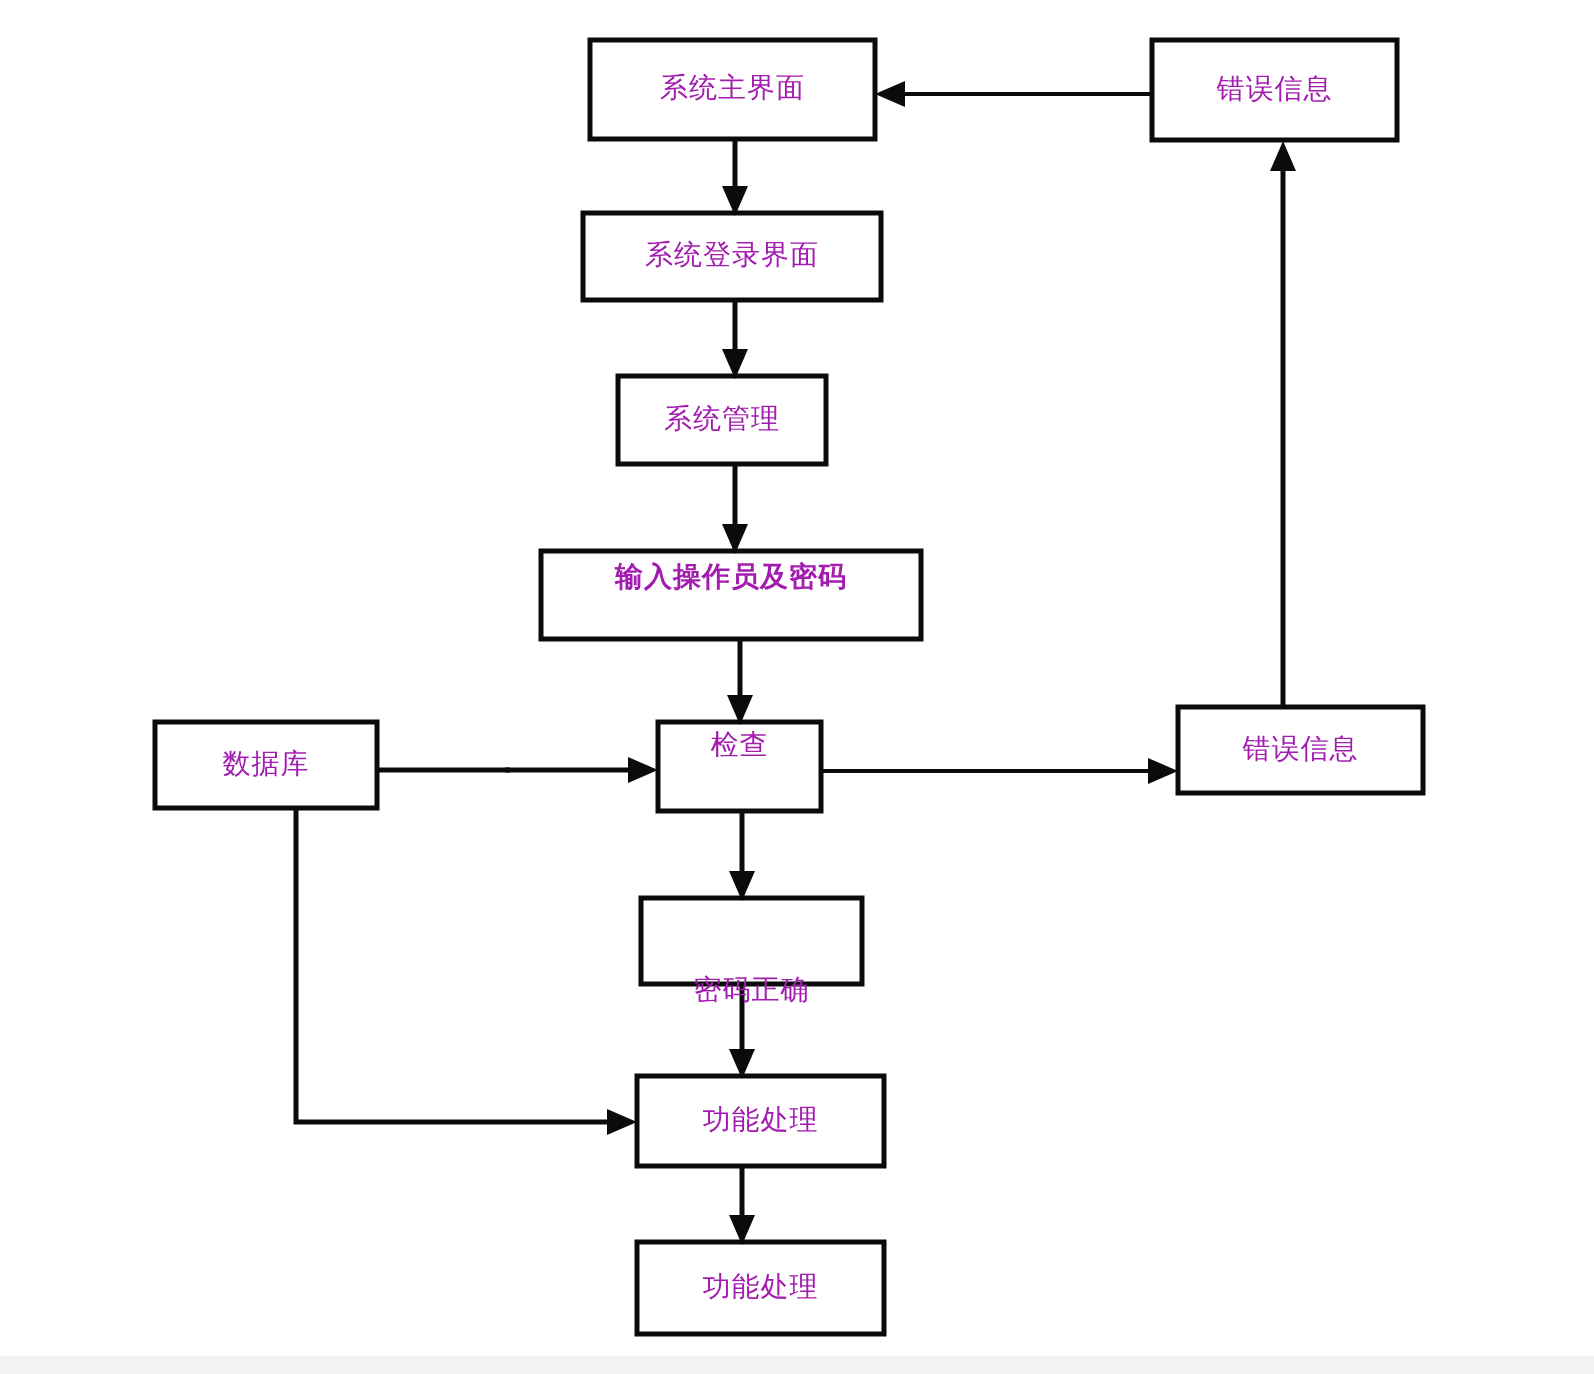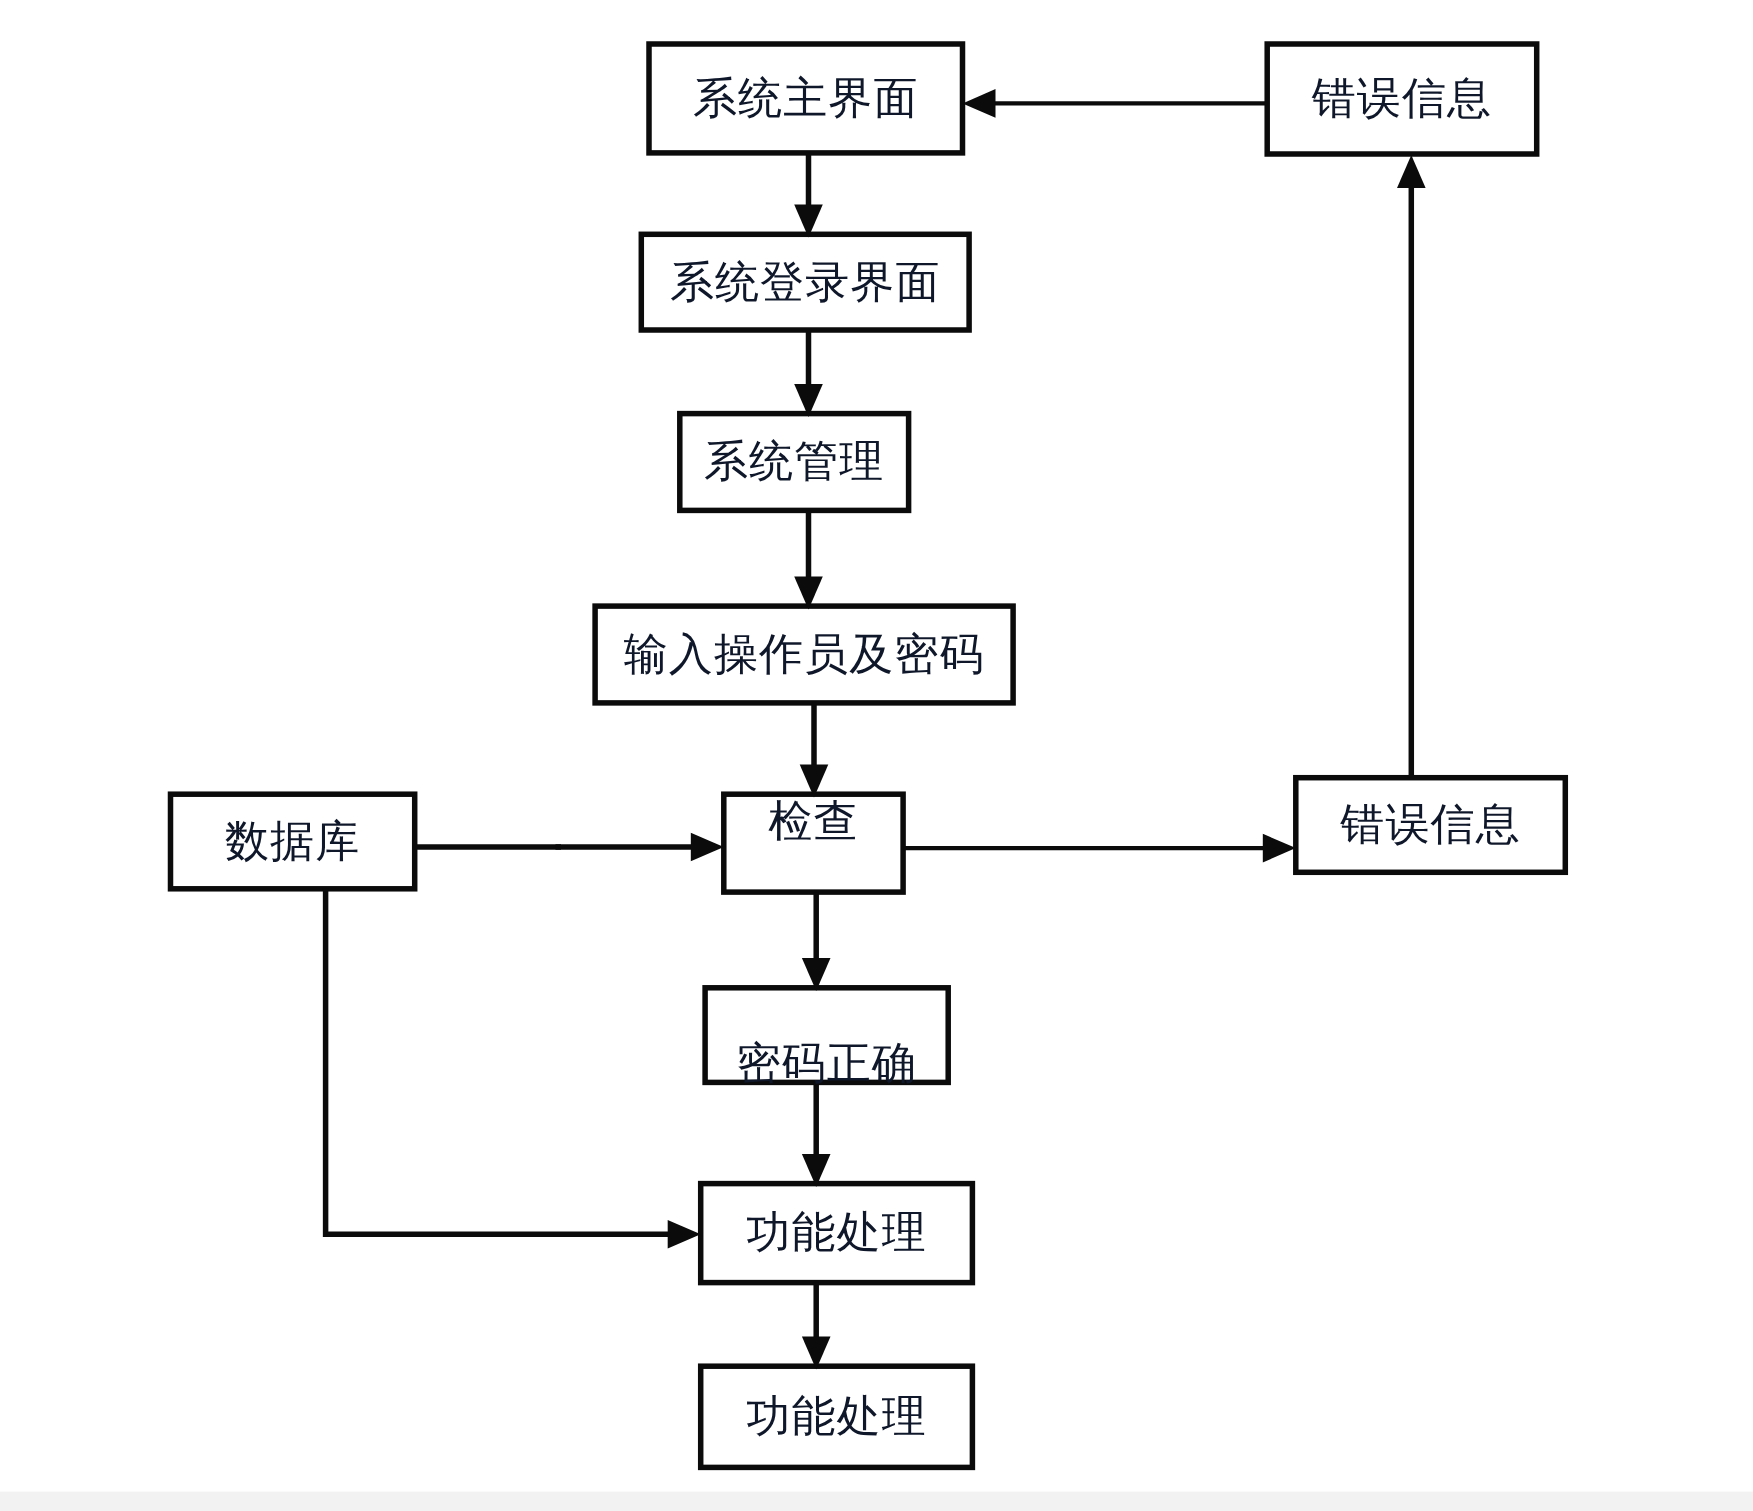--- a/index.html
+++ b/index.html
@@ -45,23 +45,23 @@
   }
   .arrow-head {
     fill: #0b0b0b;
     stroke: none;
   }
   .node-label {
     position: absolute;
     display: flex;
     align-items: center;
     justify-content: center;
-    font-size: 40px;
+    font-size: 28px;
     line-height: 1.1;
-    color: #0f172a;
+    color: #a21caf;
     letter-spacing: 1px;
     white-space: nowrap;
     text-rendering: geometricPrecision;
     user-select: none;
   }
   .bottom-strip {
     position: absolute;
     left: 0;
     bottom: 0;
     width: 1594px;
@@ -148,23 +148,23 @@
       <polyline class="edge-line" points="296,808 296,1122 620,1122"></polyline>
       <polygon class="arrow-head" points="637,1122 607,1109 607,1135"></polygon>
     </g>
 
   </svg>
 
   <div class="node-label" style="left:590px;  top:40px;   width:285px; height:99px;">系统主界面</div>
   <div class="node-label" style="left:1152px; top:40px;   width:245px; height:100px;">错误信息</div>
   <div class="node-label" style="left:618px;  top:376px;  width:208px; height:88px;">系统管理</div>
   <div class="node-label" style="left:583px;  top:213px;  width:298px; height:87px;">系统登录界面</div>
-  <div class="node-label" style="left:541px;  top:551px;  width:380px; height:88px;">输入操作员及密码</div>
+  <div class="node-label" style="left:541px;  top:534px;  width:380px; height:88px;font-weight:bold;">输入操作员及密码</div>
   <div class="node-label" style="left:155px;  top:722px;  width:222px; height:86px;">数据库</div>
   <div class="node-label" style="left:658px;  top:702px;  width:163px; height:89px;">检查</div>
   <div class="node-label" style="left:1178px; top:707px;  width:245px; height:86px;">错误信息</div>
-  <div class="node-label" style="left:641px;  top:924px;  width:221px; height:86px;">密码正确</div>
+  <div class="node-label" style="left:641px;  top:948px;  width:221px; height:86px;">密码正确</div>
   <div class="node-label" style="left:637px;  top:1076px; width:247px; height:90px;">功能处理</div>
   <div class="node-label" style="left:637px;  top:1242px; width:247px; height:92px;">功能处理</div>
 
   <div class="bottom-strip"></div>
 
 </div>
 
 </body></html>

